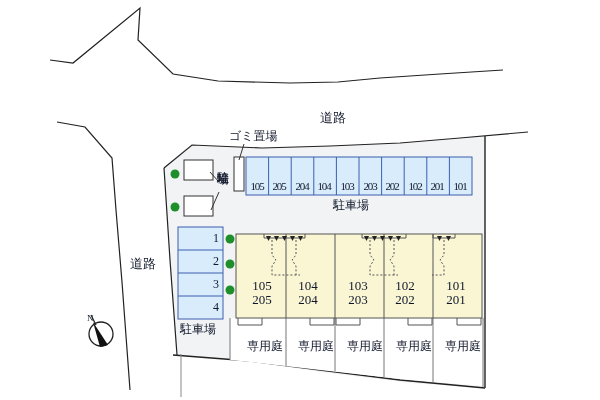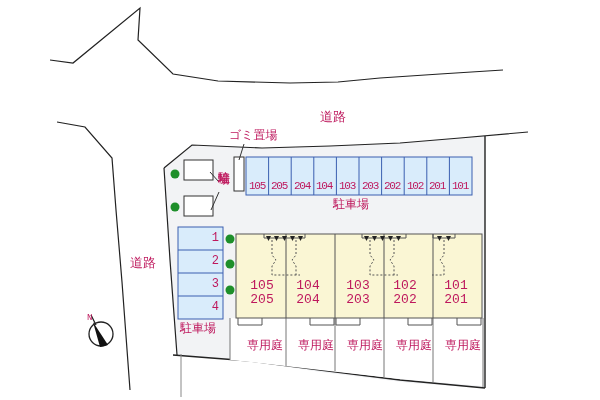--- a/index.html
+++ b/index.html
@@ -1,18 +1,18 @@
 <!DOCTYPE html>
 <html><head>
   <meta charset="utf-8">
   <style>
     html, body { margin: 0; padding: 0; background: #ffffff; }
     body { width: 600px; height: 400px; overflow: hidden; position: relative; font-family: "DejaVu Sans", sans-serif; }
     svg { position: absolute; left: 0; top: 0; }
-    .lbl { position: absolute; font-family: Liberation Mono, monospace; color: #be185d; white-space: nowrap; line-height: 1; }
+    .lbl { position: absolute; font-family: Liberation Serif, serif; color: #0f172a; white-space: nowrap; line-height: 1; }
     .road-label { font-size: 13px; }
     .area-label { font-size: 12px; }
     .stall-num { font-size: 11px; letter-spacing: -1.2px; text-align: center; width: 22px; }
     .unit-num { font-size: 13px; text-align: center; line-height: 14px; width: 44px; }
     .garden { font-size: 12px; text-align: right; width: 48px; }
     .pnum { font-size: 12px; text-align: right; width: 36px; }
     .vert { writing-mode: vertical-rl; font-size: 12px; letter-spacing: 1px; }
   </style>
 </head>
 <body>

